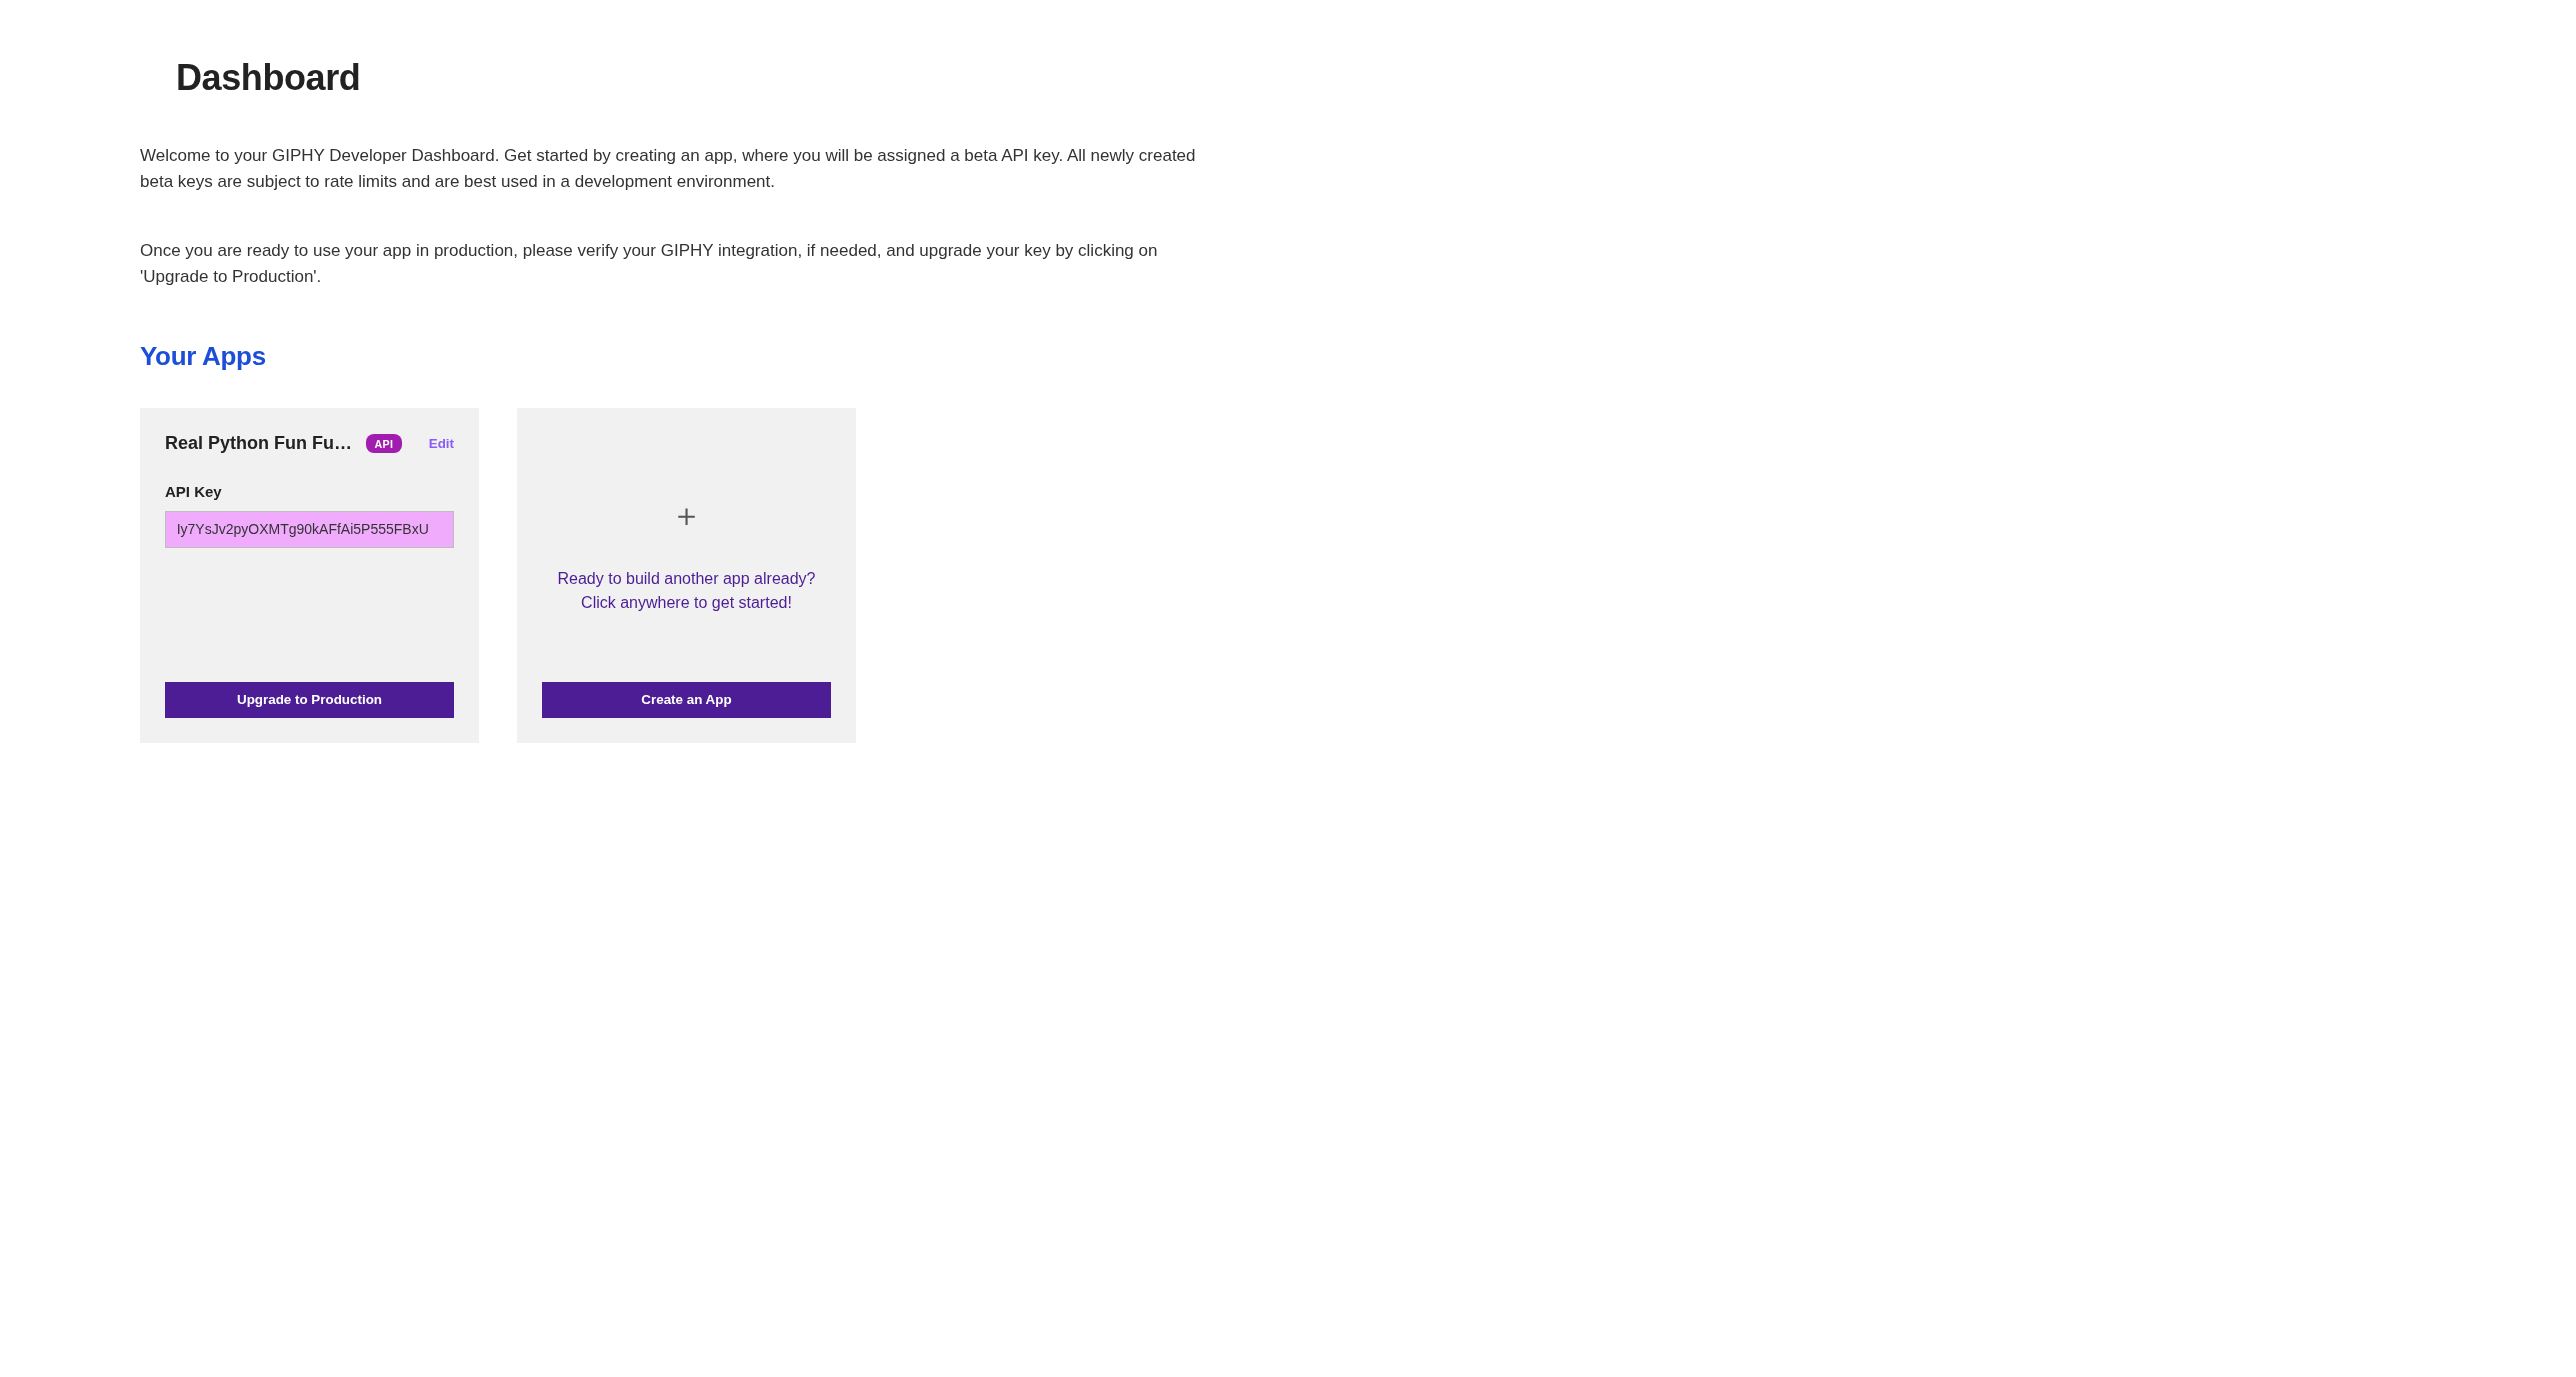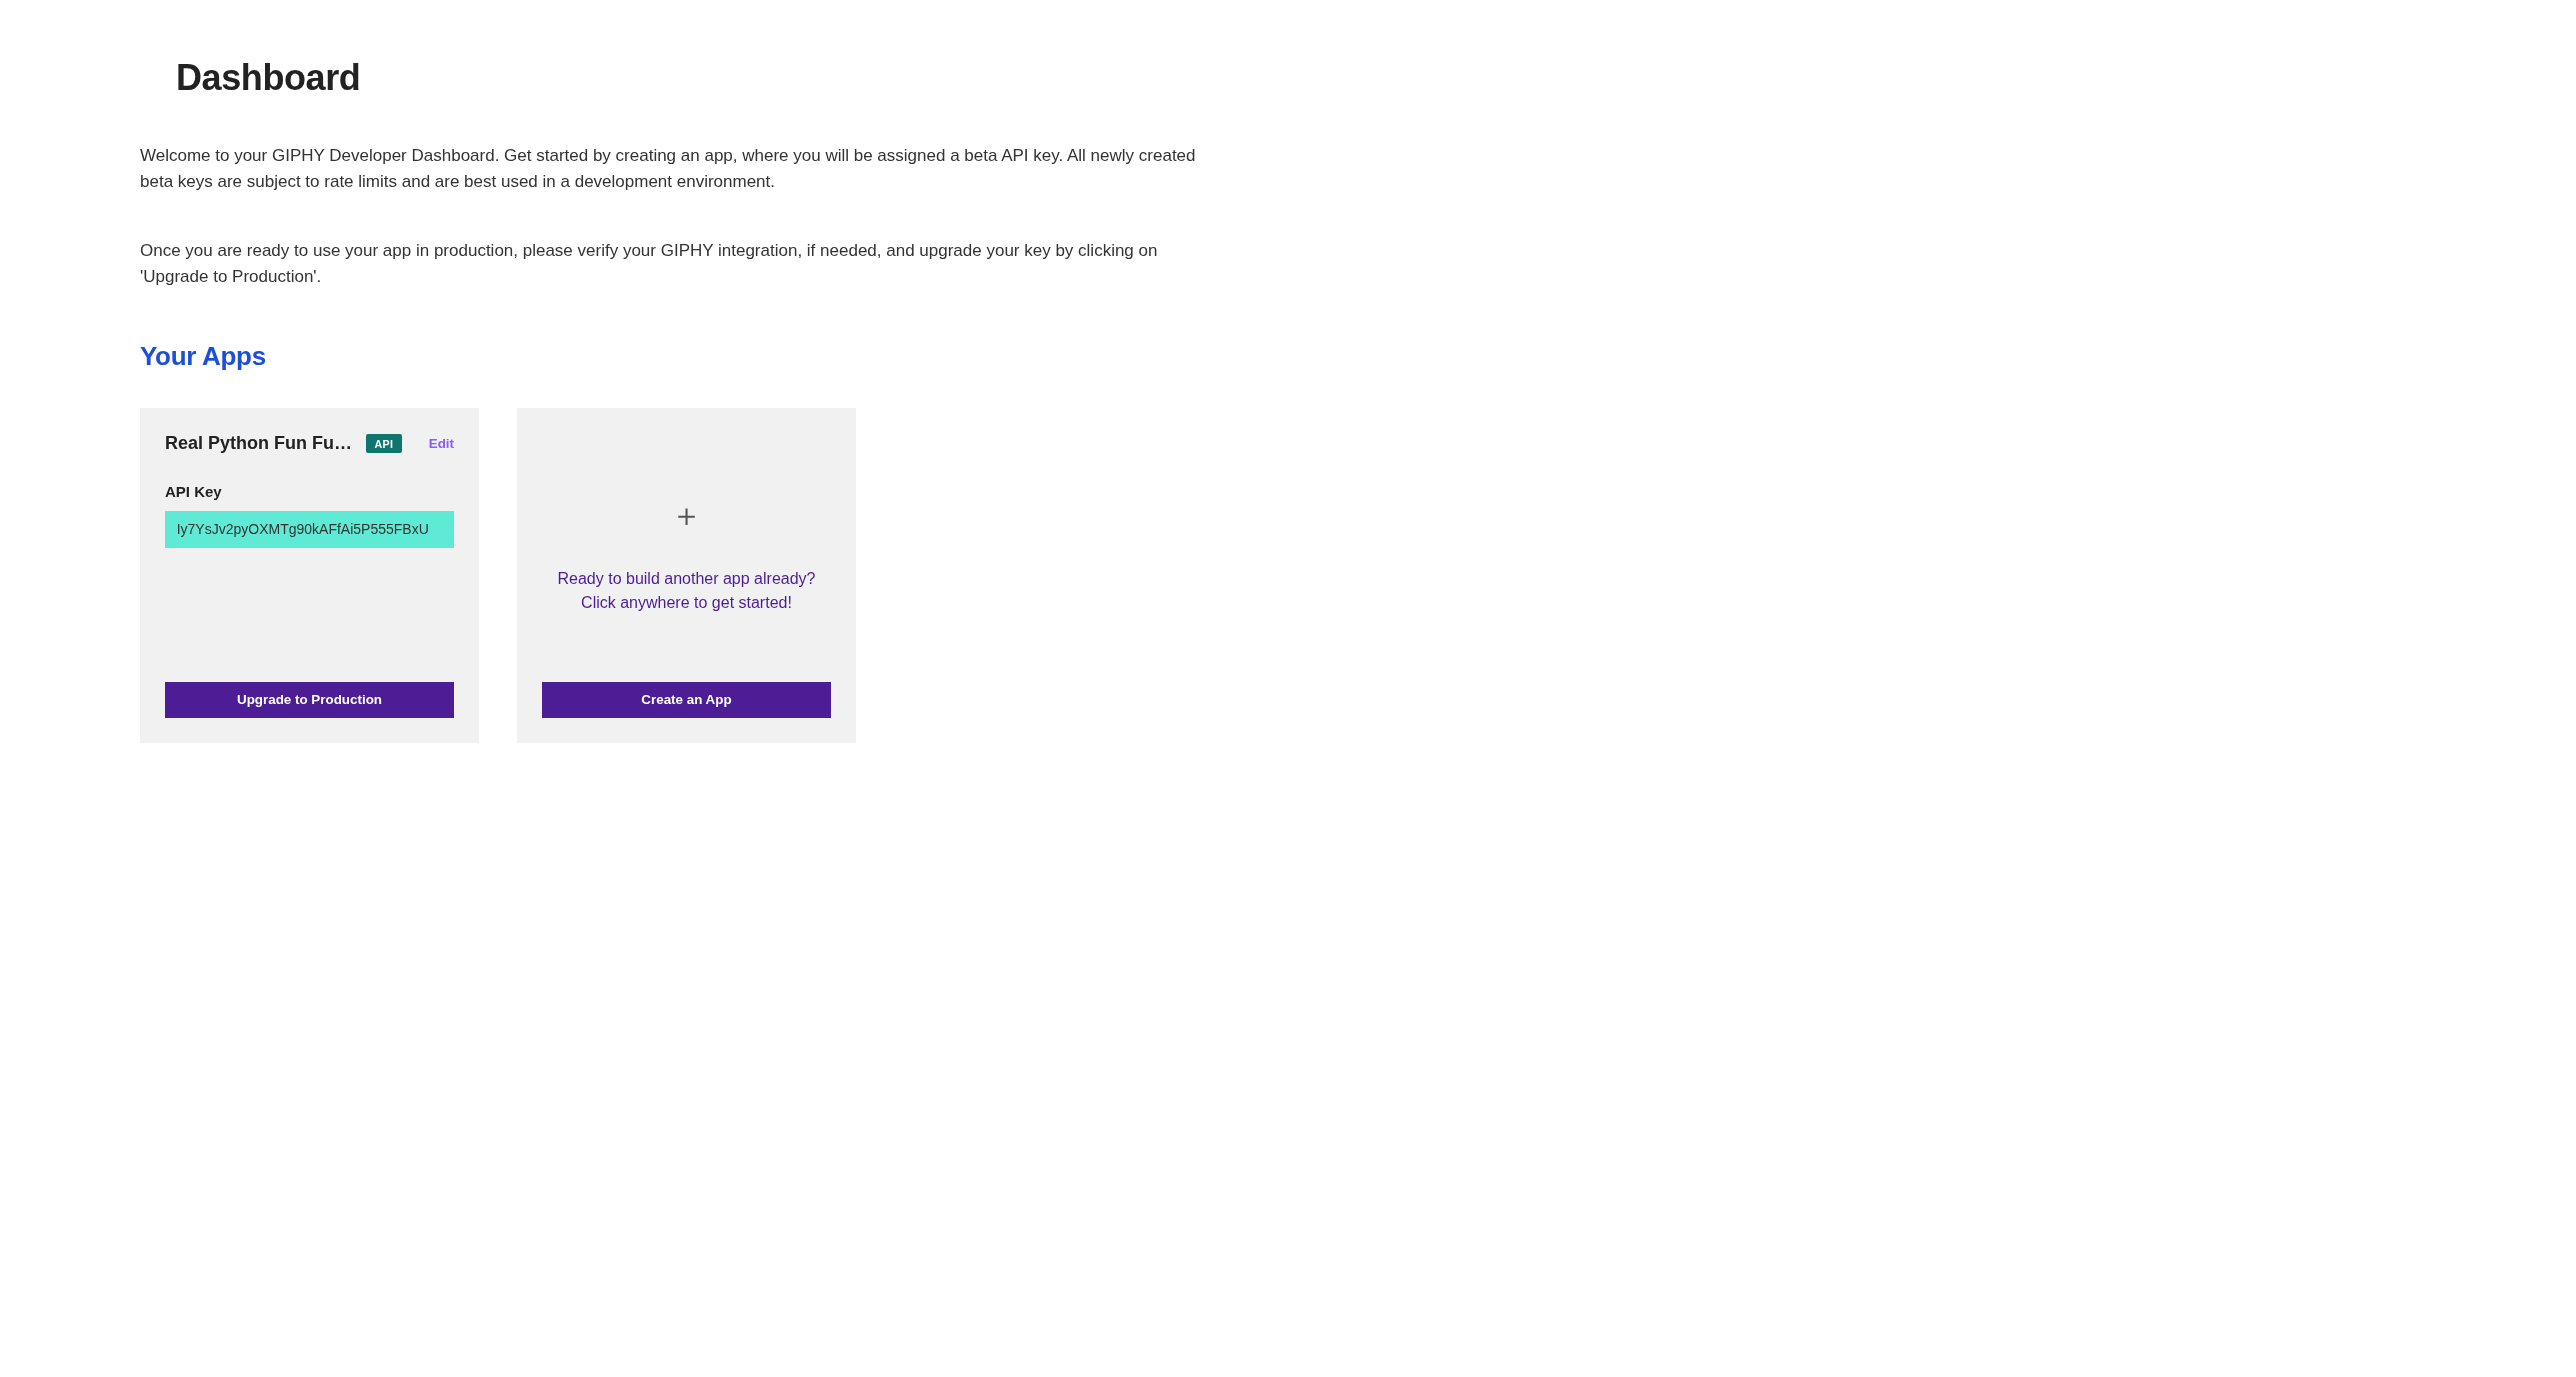--- a/index.html
+++ b/index.html
@@ -59,44 +59,44 @@
     .app-name {
       font-size: 18px;
       font-weight: 700;
       color: #222;
       white-space: nowrap;
       overflow: hidden;
       text-overflow: ellipsis;
       max-width: 188px;
     }
     .api-badge {
-      background: #0f766e;
+      background: #a21caf;
       color: #fff;
       font-size: 10.7px;
       font-weight: 700;
       padding: 3.6px 9px;
-      border-radius: 2px;
+      border-radius: 8px;
       letter-spacing: 0.3px;
     }
     .edit-link {
       font-size: 13.4px;
       font-weight: 700;
       color: #8b5cf6;
       margin-left: auto;
       cursor: pointer;
     }
     .field-label {
       font-size: 15px;
       font-weight: 700;
       color: #222;
       margin-bottom: 10.7px;
     }
     .api-key-box {
       border: 0.9px solid #bdbdbd;
-      background: #5eead4;
+      background: #f0abfc;
       padding: 9.8px 10.7px;
       font-size: 14px;
       color: #333;
       width: 100%;
       font-family: inherit;
       white-space: nowrap;
       overflow: hidden;
     }
     .primary-button {
       background: #4c1d95;

